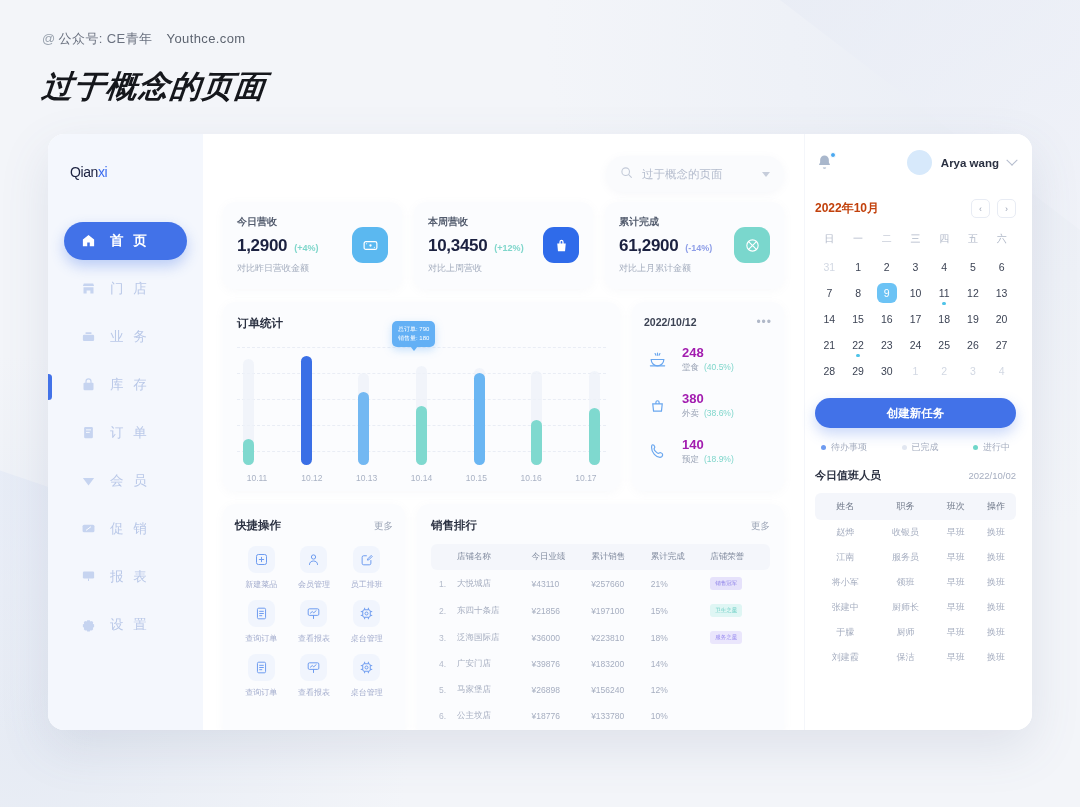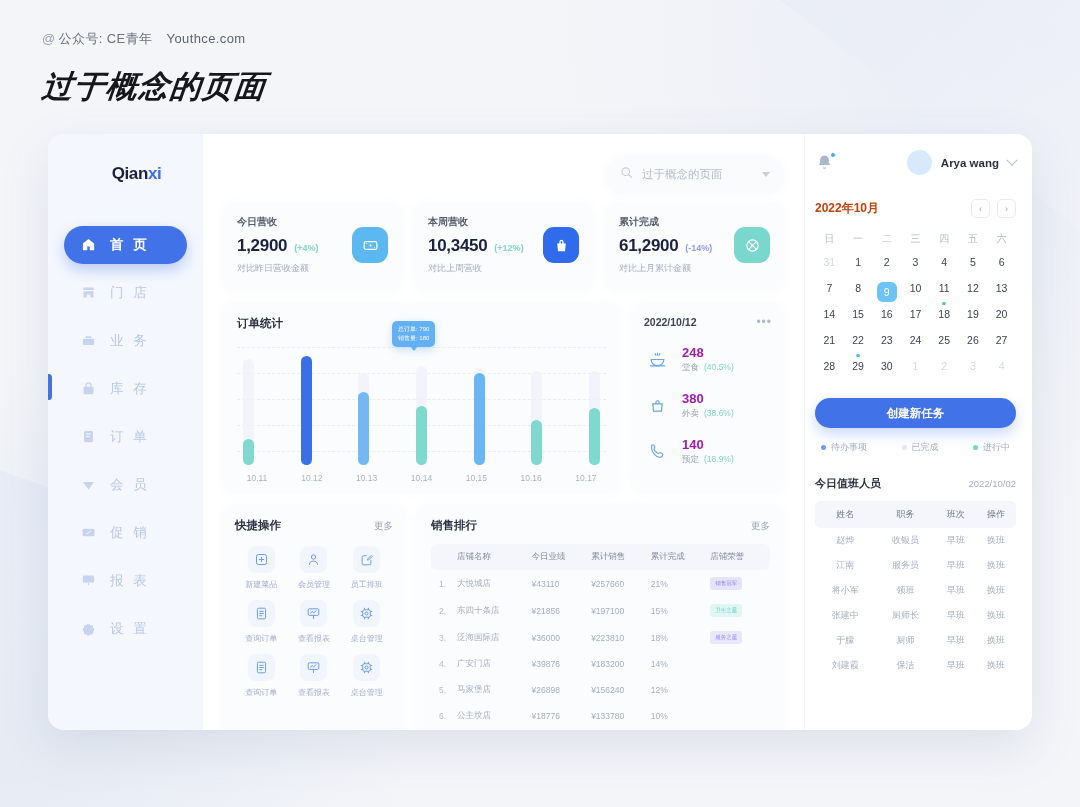--- a/index.html
+++ b/index.html
@@ -42,21 +42,21 @@
     background: #ffffff; border-radius: 16px;
     box-shadow: 0 18px 50px rgba(86,102,140,.13);
     display: flex; overflow: hidden;
   }
 
   
   .sidebar {
     width: 155px; background: #f4f7fd; padding: 30px 0 0 0;
     position: relative; flex-shrink: 0;
   }
-  .logo { font-size: 17px; font-weight: 700; color: #1b2140; padding-left: 22px; letter-spacing: -.4px; text-align: center; }
+  .logo { font-size: 14px; font-weight: 400; color: #1b2140; padding-left: 22px; letter-spacing: -.4px; }
   .logo .x { color: #3c6df0; }
   .nav { margin-top: 42px; }
   .nav-item {
     display: flex; align-items: center; gap: 13px;
     height: 38px; margin: 0 16px 10px 16px; padding-left: 17px;
     border-radius: 19px; color: #b9c8e8; font-size: 13.5px; letter-spacing: 3px;
   }
   .nav-item.active {
     background: #4272e8; color: #ffffff; font-weight: 600;
     box-shadow: 0 6px 14px rgba(66,114,232,.32);
@@ -168,36 +168,36 @@
 
   .cal-head { display: flex; align-items: center; justify-content: space-between; margin-top: 24px; }
   .cal-month { font-size: 12px; font-weight: 700; color: #c2410c; }
   .cal-navs { display: flex; gap: 7px; }
   .cal-btn { width: 19px; height: 19px; border: 1px solid #e8ecf4; border-radius: 5px;
              display: flex; align-items: center; justify-content: center; color: #9aa3b5; font-size: 9px; }
   .cal-grid { display: grid; grid-template-columns: repeat(7,1fr); margin-top: 14px;
               row-gap: 4px; text-align: center; }
   .cal-grid .dow { font-size: 10px; color: #b0b8c8; padding-bottom: 6px; }
   .cal-cell { position: relative; font-size: 10.5px; color: #3c4354; height: 22px;
-              display: flex; align-items: flex-start; justify-content: center; }
+              display: flex; align-items: center; justify-content: center; }
   .cal-cell.mute { color: #d2d8e3; }
   .cal-cell.sel span.n { background: #6cc3f5; color: #fff; width: 20px; height: 20px;
             border-radius: 6px; display: flex; align-items: center; justify-content: center; }
   .cal-cell .dot { position: absolute; bottom: -1px; left: 50%; margin-left: -2px;
                    width: 3.5px; height: 3.5px; border-radius: 50%; background: #4fc3e8; }
 
   .task-btn { margin-top: 16px; height: 30px; background: #4272e8; color: #fff;
               border-radius: 15px; display: flex; align-items: center; justify-content: center;
               font-size: 11.5px; font-weight: 700;
               box-shadow: 0 6px 14px rgba(66,114,232,.28); }
   .legend { display: flex; justify-content: space-between; padding: 0 6px; margin-top: 13px; gap: 11px; }
   .lg { display: flex; align-items: center; gap: 5px; font-size: 9px; color: #a6aec0; }
   .lg i { width: 5px; height: 5px; border-radius: 50%; display: block; }
 
-  .duty-head { display: flex; justify-content: space-between; align-items: baseline; margin-top: 22px; }
+  .duty-head { display: flex; justify-content: space-between; align-items: baseline; margin-top: 14px; }
   .duty-title { font-size: 11px; font-weight: 700; color: #2b3142; }
   .duty-date { font-size: 9.5px; color: #a6aec0; }
   table.duty { width: 100%; border-collapse: collapse; margin-top: 10px; }
   table.duty th { background: #f4f6fb; font-size: 9px; color: #6f7889; font-weight: 400;
                   padding: 7px 0; }
   table.duty th:first-child { border-radius: 6px 0 0 6px; }
   table.duty th:last-child { border-radius: 0 6px 6px 0; }
   table.duty td { font-size: 9px; color: #a6aec0; padding: 6px 0; text-align: center; }
 </style>
 </head>

